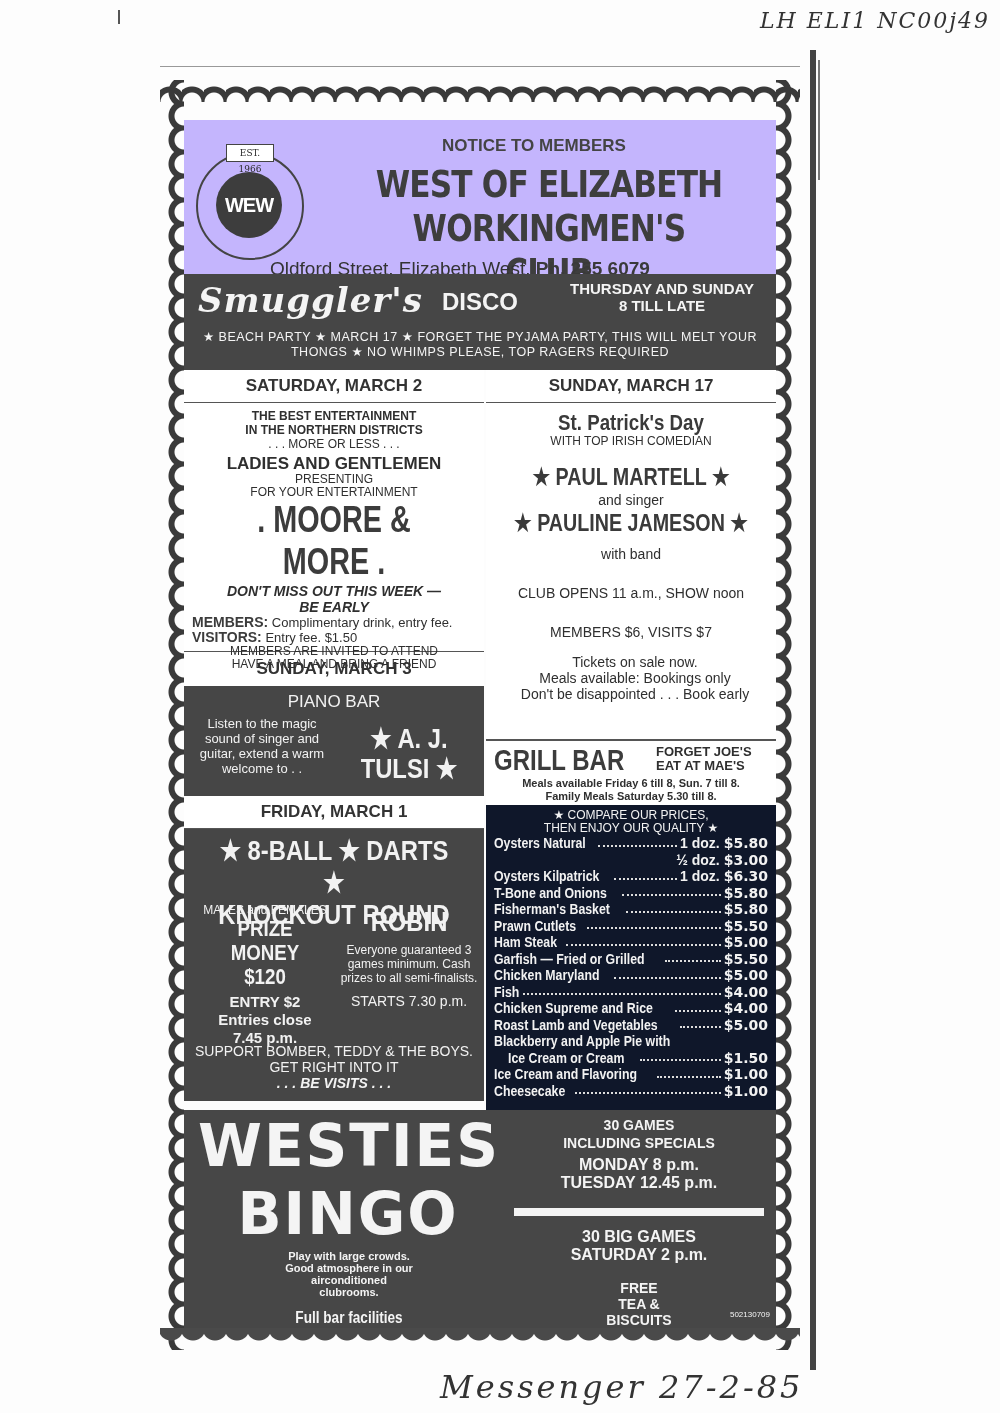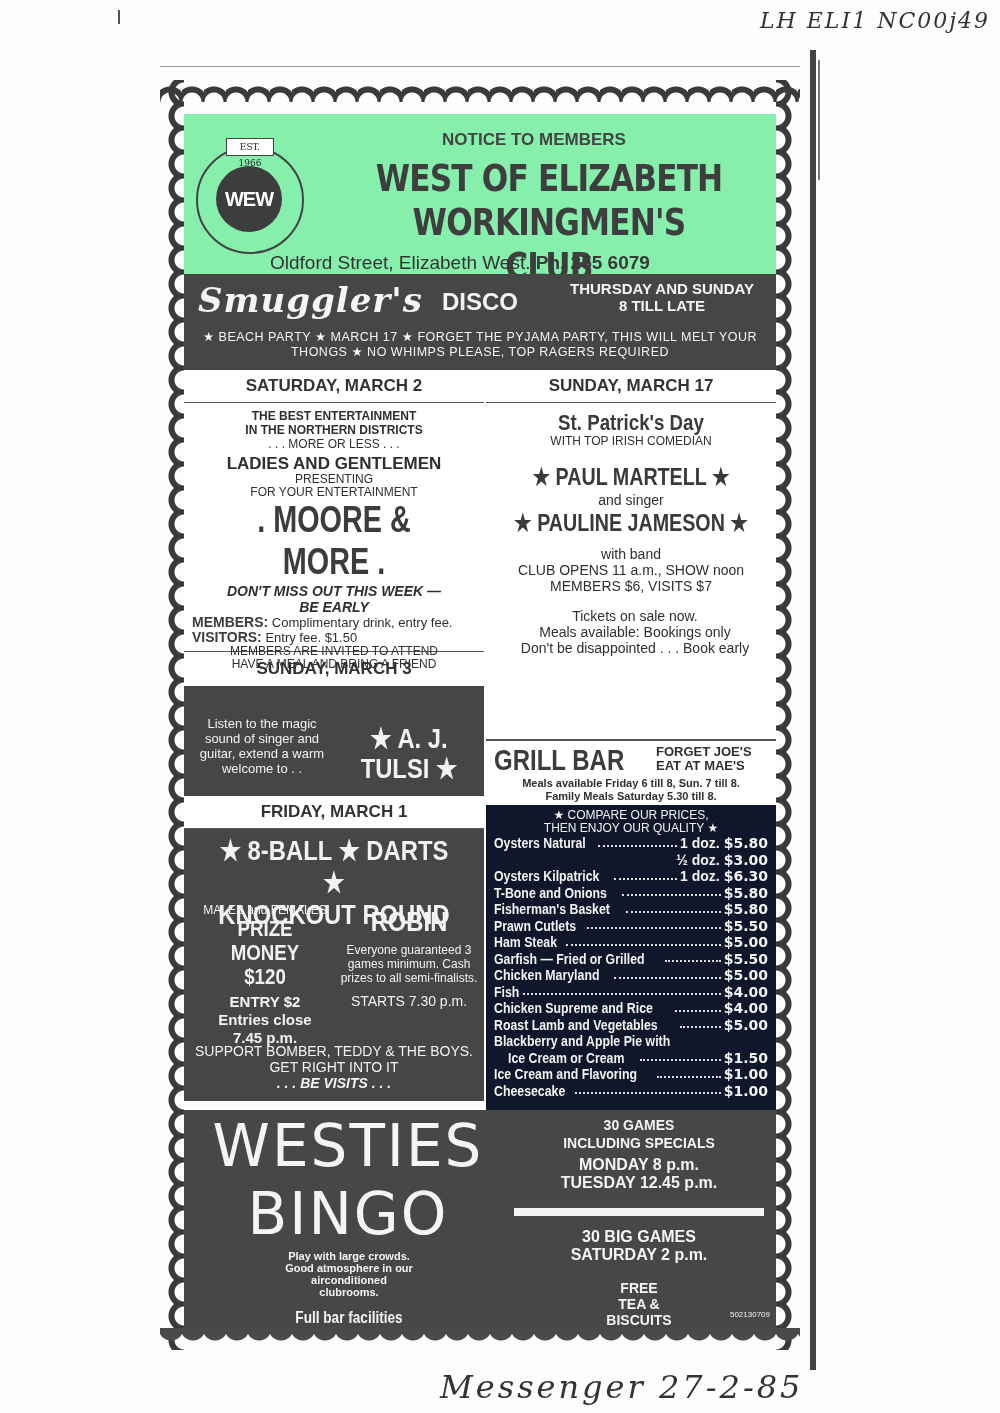--- a/index.html
+++ b/index.html
@@ -25,21 +25,21 @@
   .scallop-bottom { left:0; bottom:0; width:640px; height:22px;
     background: radial-gradient(circle at 11px 0px, #4a4a4a 12px, transparent 13px) 0 0/22px 22px repeat-x; }
   .scallop-left { left:0; top:0; width:24px; height:1270px;
     background: radial-gradient(circle at 24px 12px, transparent 9px, #3a3a3a 10px, #3a3a3a 15px, transparent 16px) 0 0/24px 24px repeat-y; }
   .scallop-right { right:0; top:0; width:24px; height:1270px;
     background: radial-gradient(circle at 0px 12px, transparent 9px, #3a3a3a 10px, #3a3a3a 15px, transparent 16px) 0 0/24px 24px repeat-y; }
 
   .inner { position:absolute; left:24px; top:22px; width:592px; height:1226px; }
 
   
-  .header { position:absolute; left:0; top:12px; width:592px; height:172px; background:#86efac; }
+  .header { position:absolute; left:0; top:18px; width:592px; height:172px; background:#c4b5fd; }
   .logo { position:absolute; left:12px; top:20px; width:110px; height:118px; }
   .logo-outer { position:absolute; left:0; top:12px; width:104px; height:104px; border:2px solid #444; border-radius:50%; }
   .logo-inner { position:absolute; left:20px; top:32px; width:66px; height:66px; border-radius:50%; background:#3d3d3d; color:#fff; font-weight:bold; font-size:20px; display:flex; align-items:center; justify-content:center; letter-spacing:-1px; }
   .logo-est { position:absolute; left:30px; top:4px; width:46px; height:16px; border:1px solid #444; background:#fff; font-size:9px; text-align:center; line-height:16px; font-family:"DejaVu Serif", serif; }
   .notice { position:absolute; left:150px; top:16px; width:400px; text-align:center; font-weight:bold; font-size:17px; color:#444; }
   .club-name { position:absolute; left:140px; top:42px; width:450px; text-align:center; font-family:"DejaVu Sans", sans-serif; font-weight:bold; font-size:38px; line-height:44px; color:#3e3e3e; transform:scaleX(0.82); transform-origin:center; letter-spacing:-1px; }
   .address { position:absolute; left:86px; top:138px; width:520px; font-size:19px; color:#333; }
   .address b { color:#3a3a3a; }
 
   
@@ -85,39 +85,39 @@
   .darts .d { font-size:12px; line-height:14px; margin-top:6px; }
   .darts .st { font-size:14px; margin-top:8px; }
   .fri-support { position:absolute; left:0; top:214px; width:300px; text-align:center; font-size:14px; line-height:16px; }
   .fri-support i { font-weight:bold; }
 
   .sun17 { background:#fff; height:336px; text-align:center; color:#2f2f2f; }
   .sun17 .sp { font-weight:bold; font-size:22px; line-height:24px; transform:scaleX(0.85); padding-top:8px; color:#3a3a3a; }
   .sun17 .w { font-size:12px; line-height:13px; }
   .sun17 .name { font-weight:bold; font-size:24px; line-height:30px; transform:scaleX(0.82); color:#3a3a3a; }
   .sun17 .sm { font-size:14px; line-height:16px; }
-  .sun17 .info { font-size:14px; line-height:16px; }
+  .sun17 .info { font-size:14px; line-height:16px;margin-top:23px; }
   .sun17 .tix { text-align:center; padding-left:8px; font-size:14px; line-height:16px; margin-top:14px; }
 
   .grill { background:#fff; height:64px; border-top:2px solid #555; position:relative; color:#2f2f2f; }
   .grill-title { position:absolute; left:8px; top:2px; font-weight:bold; font-size:30px; transform:scaleX(0.8); transform-origin:left; color:#3c3c3c; }
   .grill-tag { position:absolute; left:170px; top:4px; width:120px; font-weight:bold; font-size:13px; line-height:14px; }
   .grill-meals { position:absolute; left:0; top:36px; width:290px; text-align:center; font-weight:bold; font-size:11px; line-height:13px; }
 
   .menu { background:#0f172a; color:#f2f2f2; height:326px; padding:4px 8px; box-sizing:border-box; }
   .menu-head { text-align:center; font-size:12px; line-height:13px; }
   .menu-row { display:flex; font-weight:bold; font-size:14px; line-height:16.5px; }
   .menu-row .n { white-space:nowrap; transform:scaleX(0.88); transform-origin:left; }
   .menu-row .dots { flex:1; border-bottom:2px dotted #ddd; margin:0 3px 5px 0; }
   .menu-row .q { white-space:nowrap; padding-right:4px; }
   .menu-row .p { white-space:nowrap; font-family:"DejaVu Sans", sans-serif; }
 
   
   .bingo { position:absolute; left:0; top:1008px; width:592px; height:218px; background:#474747; color:#f4f4f4; }
-  .bingo-title { position:absolute; left:14px; top:6px; width:300px; font-family:"DejaVu Sans", sans-serif; font-weight:normal; font-size:58px; line-height:60px; text-align:center; letter-spacing:2px; }
+  .bingo-title { position:absolute; left:14px; top:6px; width:300px; font-family:"DejaVu Sans", sans-serif; font-weight:bold; font-size:58px; line-height:60px; text-align:center; letter-spacing:2px; }
   .bingo-desc { position:absolute; left:100px; top:140px; width:130px; text-align:center; font-weight:bold; font-size:11px; line-height:12px; }
   .bingo-bar { position:absolute; left:90px; top:212px; width:150px; text-align:center; font-weight:bold; font-size:17px; transform:scaleX(0.8); }
   .bingo-right { position:absolute; left:320px; top:6px; width:270px; text-align:center; font-weight:bold; }
   .bingo-right .a { font-size:14px; line-height:18px; }
   .bingo-right .b { font-size:16px; line-height:18px; margin-top:4px; }
   .bingo-rule { width:250px; height:8px; background:#f4f4f4; margin:16px auto 12px; }
   .bingo-right .c { font-size:16px; line-height:18px; }
   .bingo-right .d { font-size:14px; line-height:16px; margin-top:16px; }
   .bingo-code { position:absolute; right:6px; top:200px; font-size:8px; }
 </style>
@@ -177,20 +177,21 @@
         <div class="big">. MOORE &amp; MORE .</div>
         <div class="it">DON'T MISS OUT THIS WEEK —</div>
         <div class="it">BE EARLY</div>
         <div class="mem"><b>MEMBERS:</b> <span>Complimentary drink, entry fee.</span></div>
         <div class="mem"><b>VISITORS:</b> <span>Entry fee. $1.50</span></div>
         <div class="l4">MEMBERS ARE INVITED TO ATTEND</div>
         <div class="l4">HAVE A MEAL AND BRING A FRIEND</div>
       </div>
       <div class="sun3-head">SUNDAY, MARCH 3</div>
       <div class="piano">
+        <div class="piano-title">PIANO BAR</div>
         <div class="piano-desc">Listen to the magic sound of singer and guitar, extend a warm welcome to . .</div>
         <div class="piano-artist">
           <div>★ A. J.</div>
           <div>TULSI ★</div>
         </div>
       </div>
       <div class="fri-head">FRIDAY, MARCH 1</div>
       <div class="friday">
         <div class="fri-titles">
           <div>★ 8-BALL ★ DARTS ★</div>

